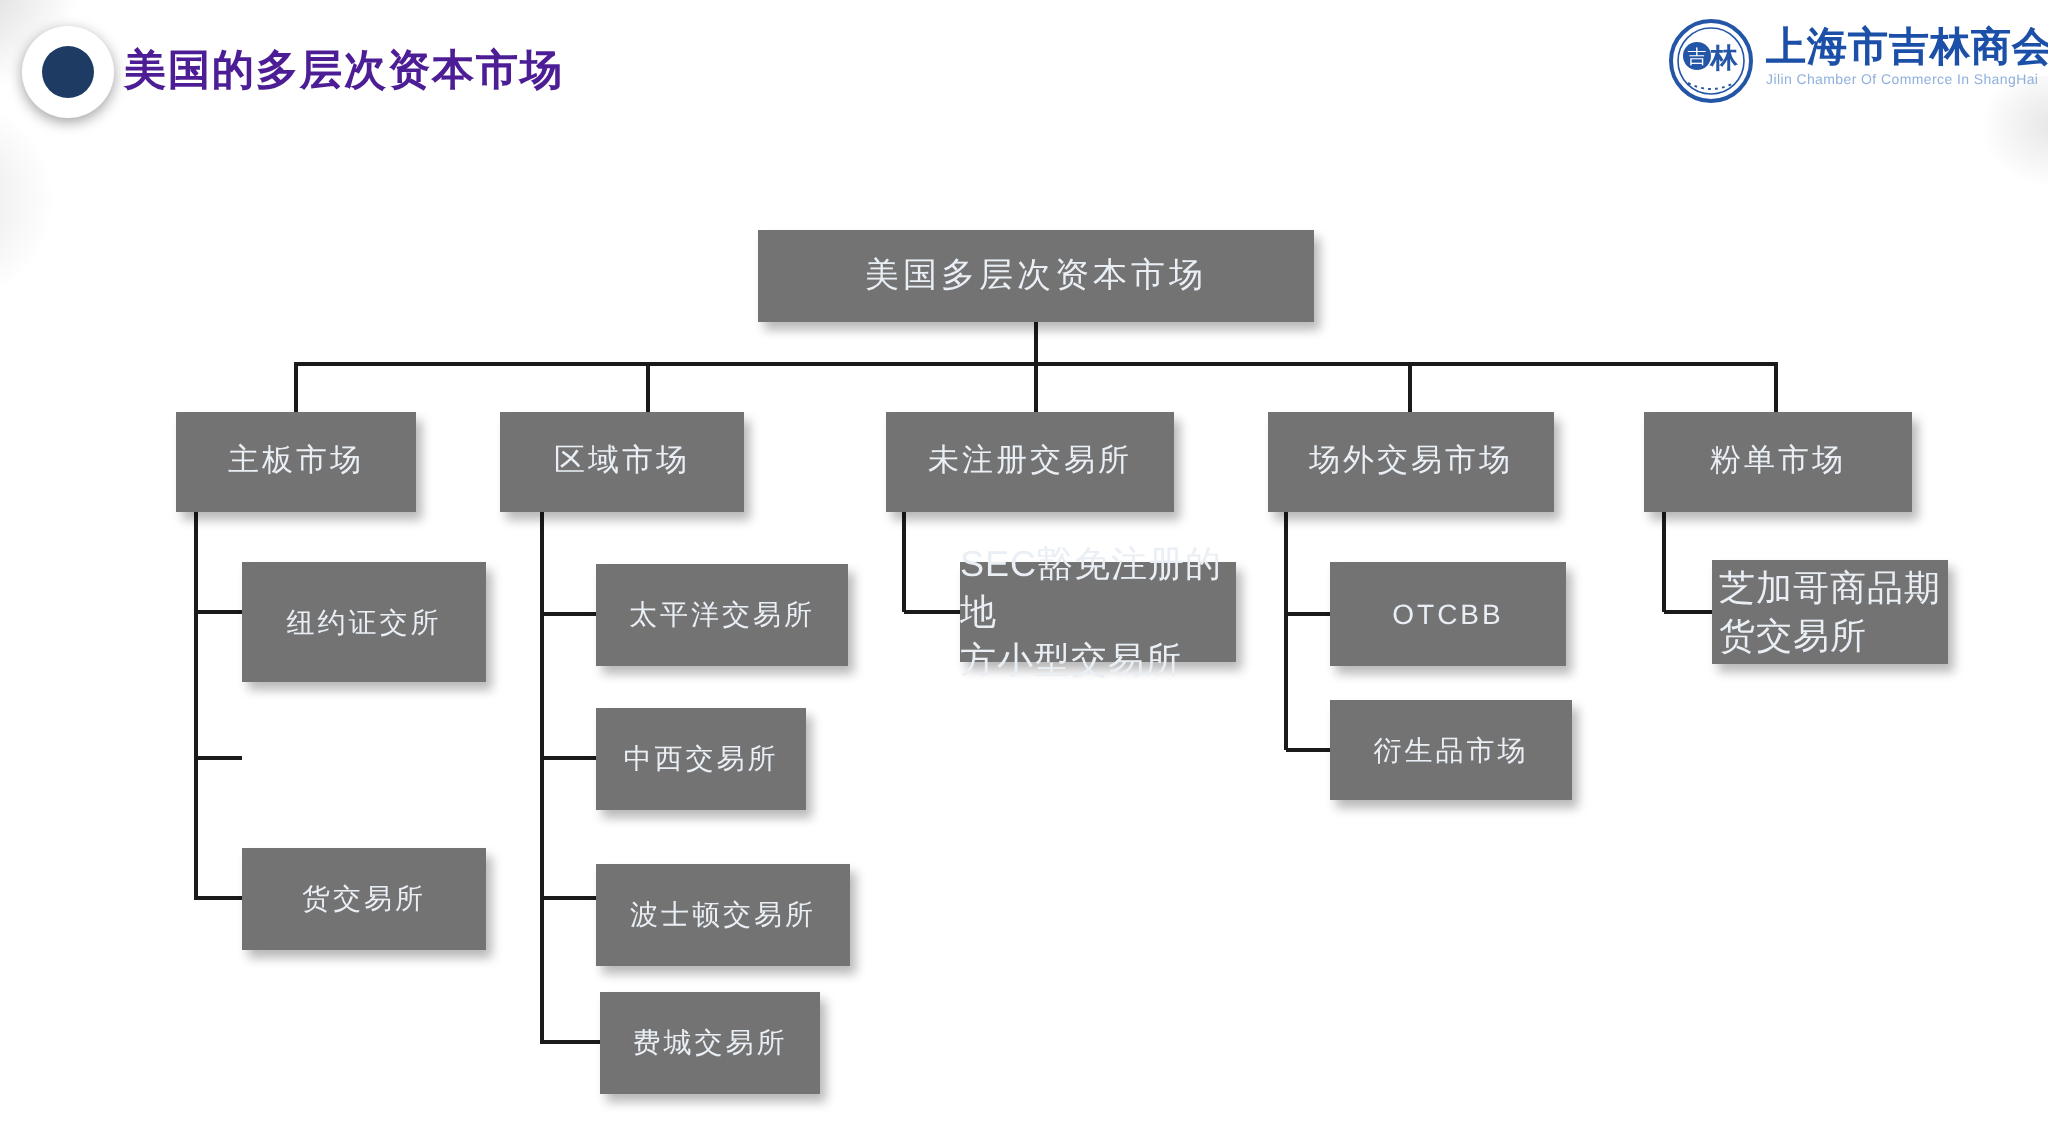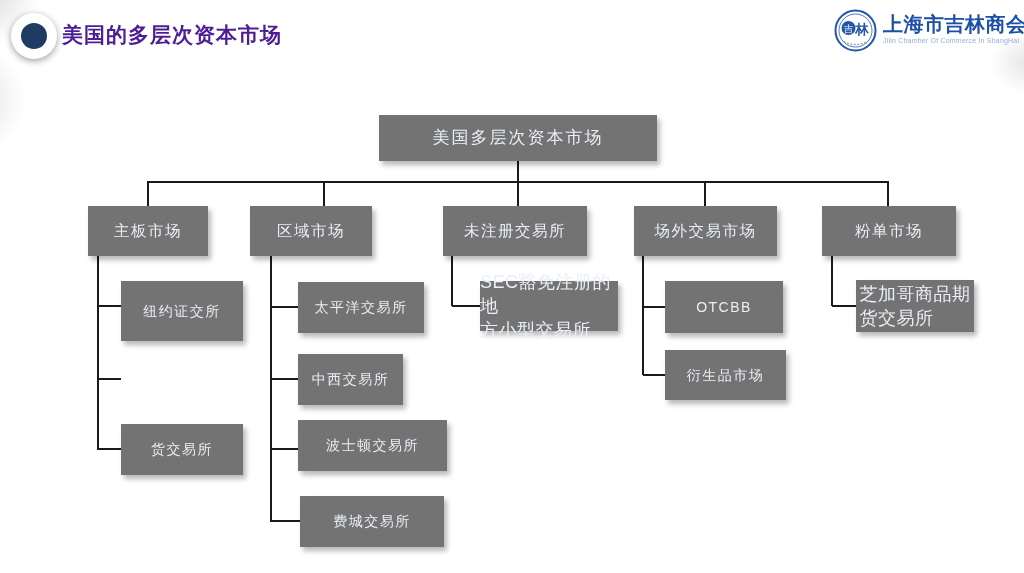--- a/index.html
+++ b/index.html
@@ -141,22 +141,22 @@
   <div class="node lvl2" style="left:250px;top:206px;width:122px;height:50px">区域市场</div>
   <div class="node lvl2" style="left:443px;top:206px;width:144px;height:50px">未注册交易所</div>
   <div class="node lvl2" style="left:634px;top:206px;width:143px;height:50px">场外交易市场</div>
   <div class="node lvl2" style="left:822px;top:206px;width:134px;height:50px">粉单市场</div>
 
   <div class="node" style="left:121px;top:281px;width:122px;height:60px">纽约证交所</div>
   <div class="node" style="left:121px;top:424px;width:122px;height:51px">货交易所</div>
 
   <div class="node" style="left:298px;top:282px;width:126px;height:51px">太平洋交易所</div>
   <div class="node" style="left:298px;top:354px;width:105px;height:51px">中西交易所</div>
-  <div class="node" style="left:298px;top:420px;width:149px;height:51px">波士顿交易所</div>
-  <div class="node" style="left:300px;top:496px;width:144px;height:51px">费城交易所</div>
+  <div class="node" style="left:298px;top:432px;width:127px;height:51px">波士顿交易所</div>
+  <div class="node" style="left:300px;top:496px;width:110px;height:51px">费城交易所</div>
 
   <div class="node small" style="left:480px;top:281px;width:138px;height:50px">SEC豁免注册的地
 方小型交易所</div>
 
   <div class="node" style="left:665px;top:281px;width:118px;height:52px">OTCBB</div>
   <div class="node" style="left:665px;top:350px;width:121px;height:50px">衍生品市场</div>
 
   <div class="node small" style="left:856px;top:280px;width:118px;height:52px">芝加哥商品期
 货交易所</div>
 

